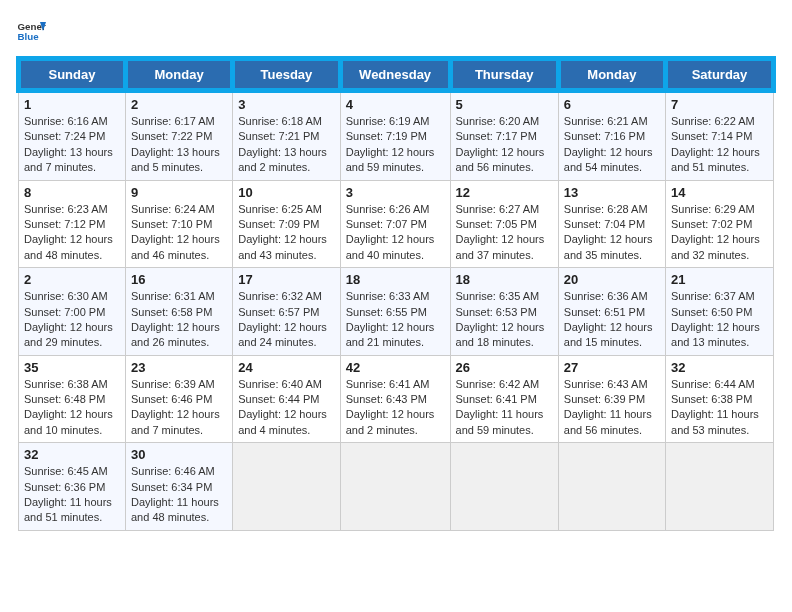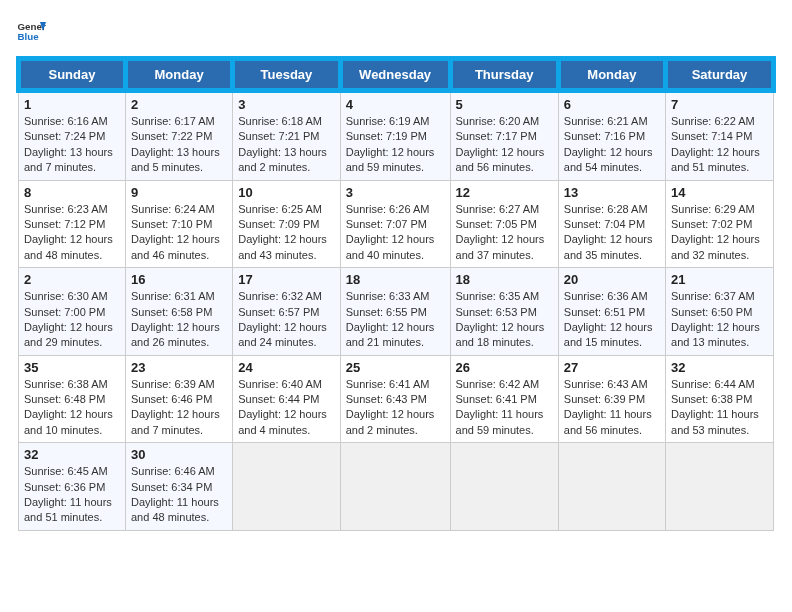--- a/index.html
+++ b/index.html
@@ -158,21 +158,21 @@
         <td><span class="day-num">21</span>
 <span class="day-info">Sunrise: 6:37 AM<br>Sunset: 6:50 PM<br>Daylight: 12 hours and 13 minutes.</span></td>
       </tr>
       <tr>
         <td><span class="day-num">35</span>
 <span class="day-info">Sunrise: 6:38 AM<br>Sunset: 6:48 PM<br>Daylight: 12 hours and 10 minutes.</span></td>
         <td><span class="day-num">23</span>
 <span class="day-info">Sunrise: 6:39 AM<br>Sunset: 6:46 PM<br>Daylight: 12 hours and 7 minutes.</span></td>
         <td><span class="day-num">24</span>
 <span class="day-info">Sunrise: 6:40 AM<br>Sunset: 6:44 PM<br>Daylight: 12 hours and 4 minutes.</span></td>
-        <td><span class="day-num">25</span>
+        <td><span class="day-num">42</span>
 <span class="day-info">Sunrise: 6:41 AM<br>Sunset: 6:43 PM<br>Daylight: 12 hours and 2 minutes.</span></td>
         <td><span class="day-num">26</span>
 <span class="day-info">Sunrise: 6:42 AM<br>Sunset: 6:41 PM<br>Daylight: 11 hours and 59 minutes.</span></td>
         <td><span class="day-num">27</span>
 <span class="day-info">Sunrise: 6:43 AM<br>Sunset: 6:39 PM<br>Daylight: 11 hours and 56 minutes.</span></td>
         <td><span class="day-num">32</span>
 <span class="day-info">Sunrise: 6:44 AM<br>Sunset: 6:38 PM<br>Daylight: 11 hours and 53 minutes.</span></td>
       </tr>
       <tr>
         <td><span class="day-num">32</span>

